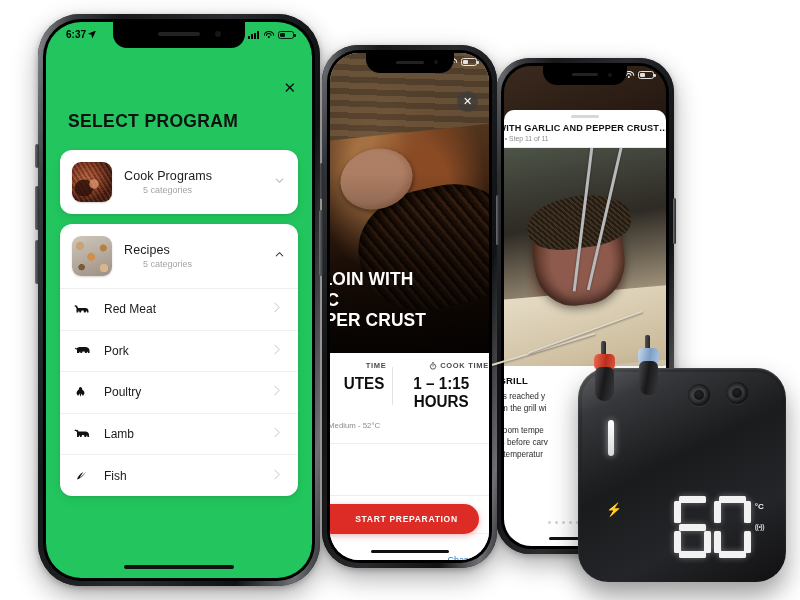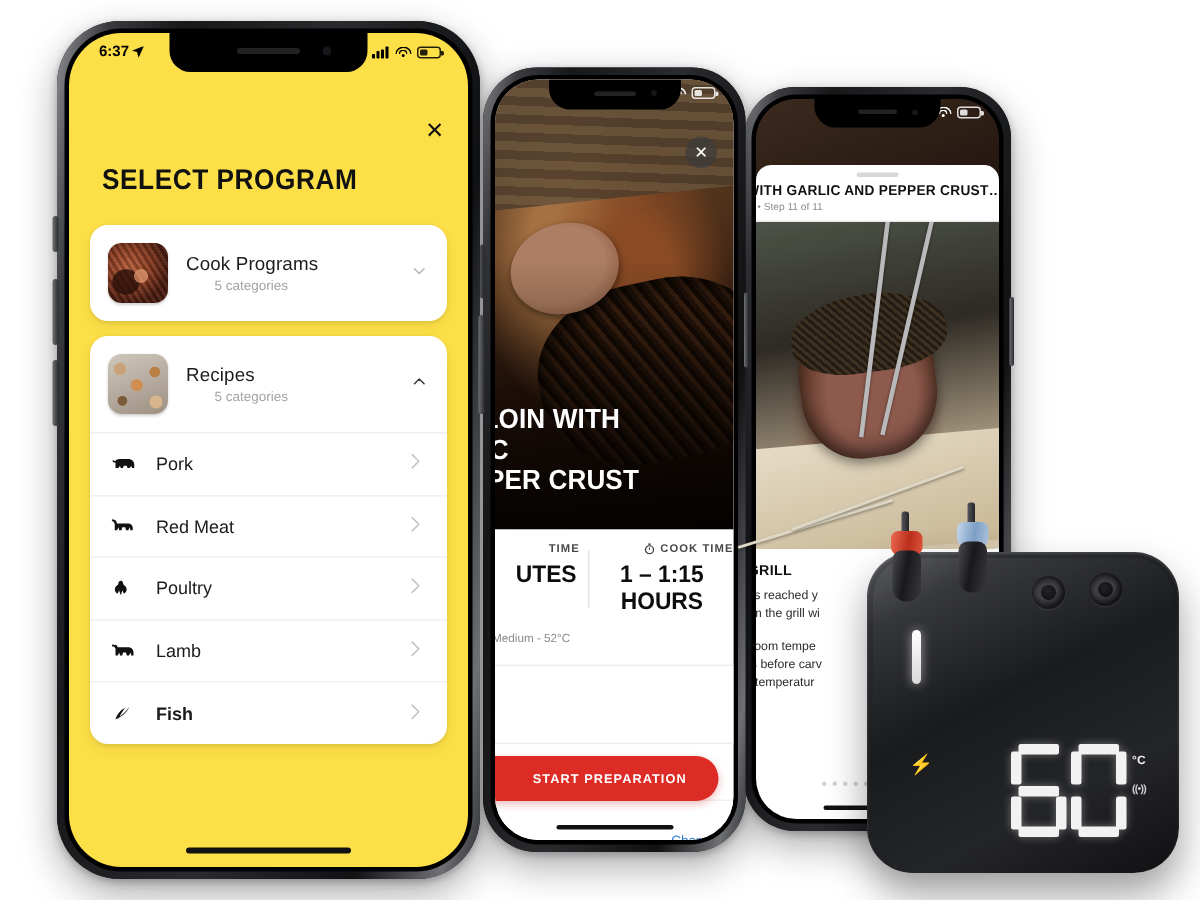--- a/index.html
+++ b/index.html
@@ -71,21 +71,21 @@
      position:relative; opacity:.85;}
   .batt::after{content:"";position:absolute;right:-3px;top:2.3px;width:1.6px;height:3px;
      background:currentColor;border-radius:0 1px 1px 0;}
   .batt i{position:absolute;left:1px;top:1px;bottom:1px;width:5px;background:currentColor;border-radius:1px;}
   .locarrow { display:inline-block; width:8px; height:8px; margin-left:2px;
      background:currentColor;
      clip-path: polygon(100% 0%, 0% 42%, 42% 52%, 55% 100%); }
 
   
   #phone1 { left:38px; top:14px; width:282px; height:572px; }
-  #phone1 .screen { background:#fde047; }
+  #phone1 .screen { background:#22c55e; }
   .p1-close { position:absolute; right:16px; top:58px; font-size:15px; color:#111;
      line-height:1; font-weight:400; z-index:20; cursor:pointer;}
   .p1-title { position:absolute; left:22px; top:88px; font-size:19px; letter-spacing:.4px;
      font-weight:800; color:#111; font-family:"Liberation Sans", sans-serif;
      transform: scaleX(.92); transform-origin:left center;}
   .card { position:absolute; left:14px; right:14px; background:#fff; border-radius:12px;
      box-shadow: 0 1px 3px rgba(0,0,0,.10), 0 4px 12px rgba(0,0,0,.05); }
   #card-cook { top:128px; height:64px; }
   #card-recipes { top:202px; bottom:auto; height:272px; }
   #card-temp { top:492px; height:60px; }
@@ -112,21 +112,21 @@
       radial-gradient(circle at 80% 80%, #d8b68c 0 9%, transparent 10%),
       linear-gradient(160deg,#cfc7bb,#9d9083);
   }
   .row-text { flex:1; margin-left:12px; }
   .row-title { font-size:12.5px; color:#1b1b1b; font-weight:400; letter-spacing:.1px;}
   .row-sub { font-size:9px; color:#a4a4a8; margin-top:2px;padding-left:19px;}
   .chev { color:#b6b6ba; font-size:12px; flex:none; width:14px; text-align:center;}
   .sub-list { border-top:1px solid #efeff1; }
   .sub-row { display:flex; align-items:center; height:41.5px; padding:0 14px;
      border-bottom:1px solid #f0f0f2; }
-  .sub-row:last-child { border-bottom:none;font-weight:bold; }
+  .sub-row:last-child { border-bottom:none; }
   .sub-ico { width:20px; flex:none; color:#151515; display:flex; align-items:center; }
   .sub-ico svg { display:block; }
   .sub-label { flex:1; margin-left:10px; font-size:12px; color:#1b1b1b;}
   .temp-ico { width:38px;height:38px;border-radius:9px;border:1px solid #eeeef0;
      background:#fff; display:flex;align-items:center;justify-content:center; flex:none;}
 
   
   #phone2 { left:322px; top:45px; width:175px; height:523px; border-radius:36px;}
   #phone2::before{ border-radius:36px;}
   #phone2 .bezel{ border-radius:32px;}
@@ -482,39 +482,39 @@
               <svg width="11" height="11" viewBox="0 0 24 24">
                   <path d="M5 15l7-7 7 7" fill="none" stroke="#3a3a3c" stroke-width="2.2" stroke-linecap="round" stroke-linejoin="round"></path>
                 </svg>
             </div>
           </div>
 
           <div class="sub-list">
             <div class="sub-row">
               <span class="sub-ico">
                 <svg width="16" height="11" viewBox="0 0 32 22">
-                    <path d="M5 7c2-3 6-3 9-3h9c4 0 8 3 8 7v5h-3l-1-3-2 3h-3l-1-3h-4l-1 3h-3l-1-3-2 3H6V9c-2 0-4-1-4-3 1-1 2 0 3 1z" fill="#111"></path>
-                  </svg>
-              </span>
-              <span class="sub-label">Pork</span>
+                    <path d="M3 4c1-2 3-1 4 1l1 3h15c3 0 6 2 6 6v3h-3l-1-4-2 4h-3l-1-4h-4l-1 4h-3l-1-4-2 4H5V9c0-2-2-2-2-5z" fill="#111"></path>
+                    <path d="M2 2c1 0 2 1 2 3H1z" fill="#111"></path>
+                  </svg>
+              </span>
+              <span class="sub-label">Red Meat</span>
               <span class="chev">
                 <svg width="8" height="11" viewBox="0 0 12 20">
                     <path d="M2 2l8 8-8 8" fill="none" stroke="#c2c2c6" stroke-width="1.8" stroke-linecap="round" stroke-linejoin="round"></path>
                   </svg>
               </span>
             </div>
 
             <div class="sub-row">
               <span class="sub-ico">
                 <svg width="16" height="11" viewBox="0 0 32 22">
-                    <path d="M3 4c1-2 3-1 4 1l1 3h15c3 0 6 2 6 6v3h-3l-1-4-2 4h-3l-1-4h-4l-1 4h-3l-1-4-2 4H5V9c0-2-2-2-2-5z" fill="#111"></path>
-                    <path d="M2 2c1 0 2 1 2 3H1z" fill="#111"></path>
-                  </svg>
-              </span>
-              <span class="sub-label">Red Meat</span>
+                    <path d="M5 7c2-3 6-3 9-3h9c4 0 8 3 8 7v5h-3l-1-3-2 3h-3l-1-3h-4l-1 3h-3l-1-3-2 3H6V9c-2 0-4-1-4-3 1-1 2 0 3 1z" fill="#111"></path>
+                  </svg>
+              </span>
+              <span class="sub-label">Pork</span>
               <span class="chev">
                 <svg width="8" height="11" viewBox="0 0 12 20">
                     <path d="M2 2l8 8-8 8" fill="none" stroke="#c2c2c6" stroke-width="1.8" stroke-linecap="round" stroke-linejoin="round"></path>
                   </svg>
               </span>
             </div>
 
             <div class="sub-row">
               <span class="sub-ico">
                 <svg width="13" height="13" viewBox="0 0 24 24">

